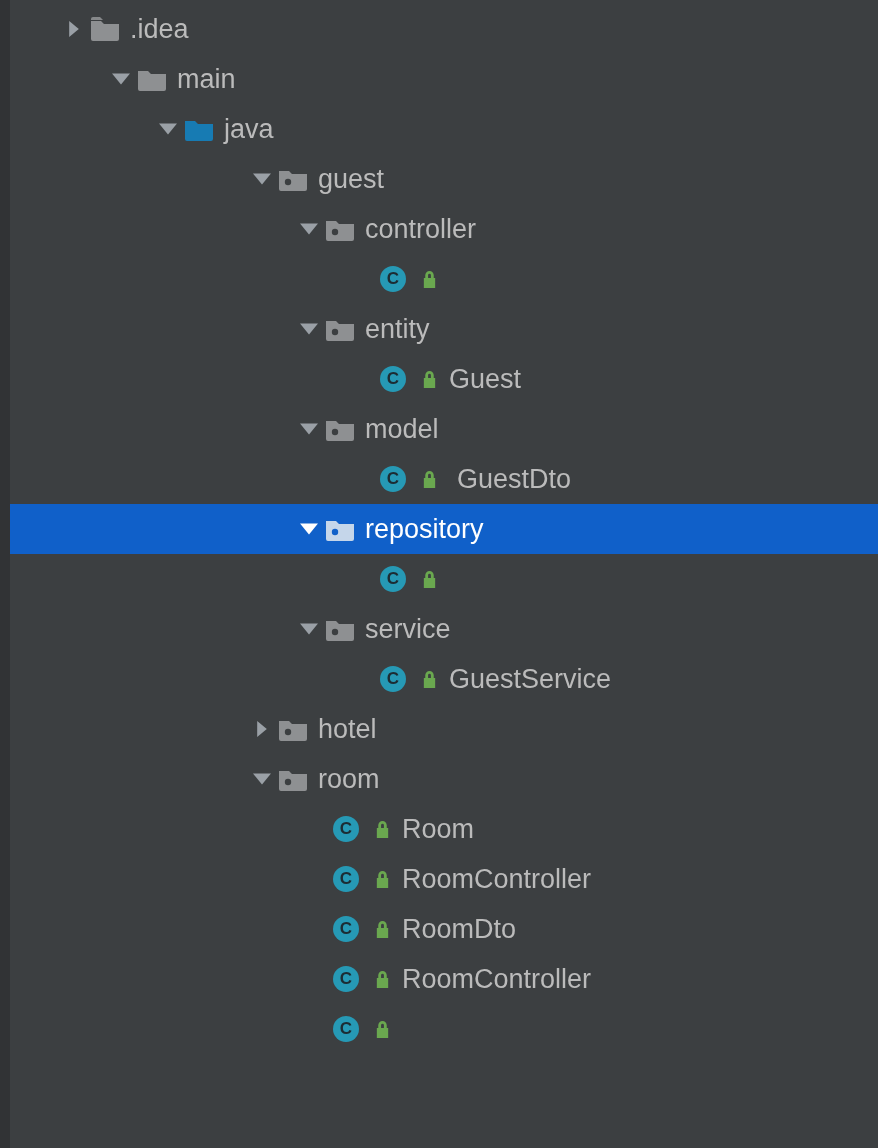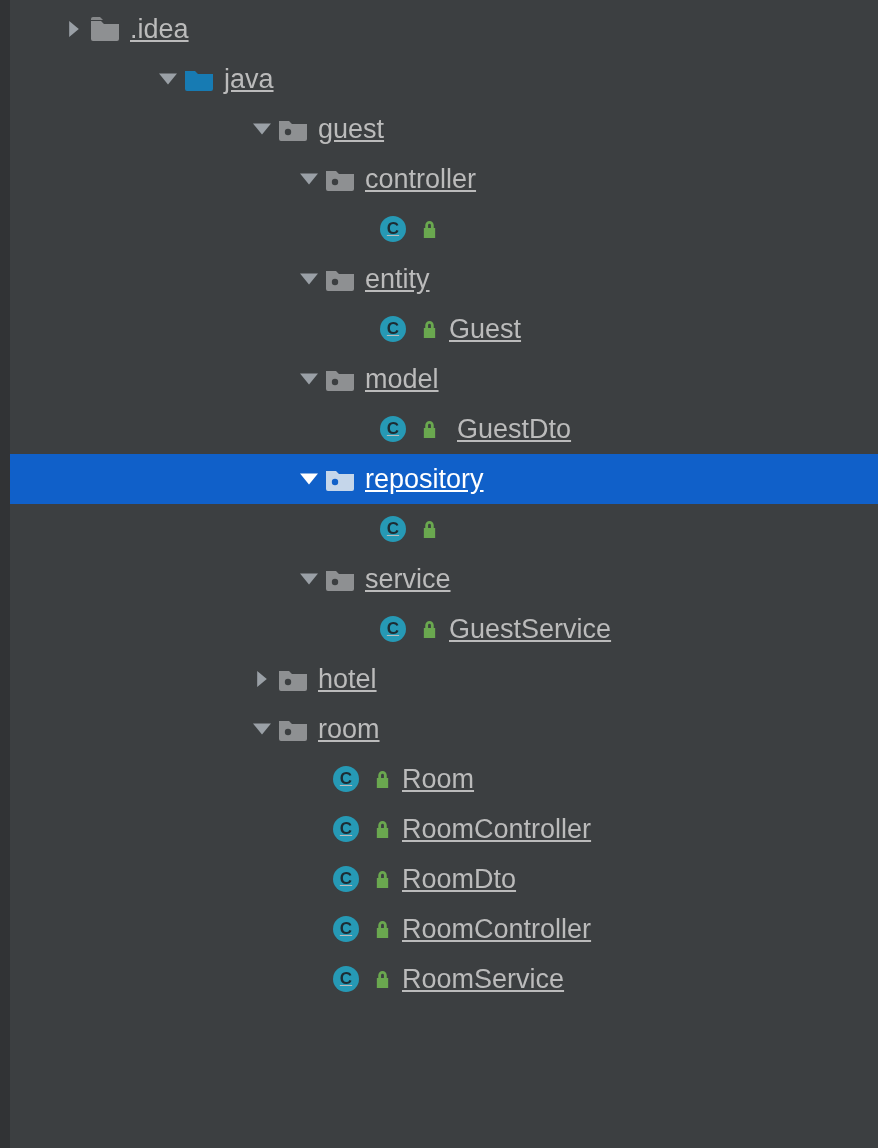--- a/index.html
+++ b/index.html
@@ -1,17 +1,17 @@
 <!DOCTYPE html>
 <html><head>
 <meta charset="utf-8">
 <style>
   html,body{margin:0;padding:0;background:#3c3f41;color:#bbbbbb;font-family:-apple-system,BlinkMacSystemFont,"Segoe UI",Helvetica,Arial,sans-serif;font-size:27px;width:878px;height:1148px;overflow:hidden;}
   .tree{padding-top:4px;}
-  .row{display:flex;align-items:center;height:50px;white-space:nowrap;text-decoration:underline;}
+  .row{display:flex;align-items:center;height:50px;white-space:nowrap;}
   .row.selected{background:#1060c9;color:#ffffff;text-align:center;}
   .indent{flex:0 0 auto;}
   .chev{width:32px;height:32px;display:flex;align-items:center;justify-content:center;flex:0 0 auto;}
   .chev svg{display:block;}
   .chev-open svg{fill:#9aa0a6;}
   .chev-closed svg{fill:#9aa0a6;}
   .icon{flex:0 0 auto;margin-right:10px;display:flex;align-items:center;}
   .label{flex:0 0 auto;}
   .folder{width:30px;height:24px;display:block;}
   .package{width:30px;height:24px;display:block;}
@@ -36,20 +36,34 @@
     <span class="icon">
       <svg class="folder" viewBox="0 0 30 24">
           <path fill="#8e9092" d="M1 4h10l3 3h15v15a2 2 0 0 1-2 2H3a2 2 0 0 1-2-2V4z"></path>
           <path fill="#8e9092" opacity=".9" d="M1 2a2 2 0 0 1 2-2h7l3 3H1z"></path>
         </svg>
     </span>
     <span class="label">.idea</span>
   </div>
 
 
+  <div class="row">
+    <span class="indent" style="width:105px"></span>
+    <span class="chev chev-open">
+      <svg width="18" height="18" viewBox="0 0 10 10">
+          <path d="M0 2 L10 2 L5 8 Z"></path>
+        </svg>
+    </span>
+    <span class="icon">
+      <svg class="folder" viewBox="0 0 30 24">
+          <path fill="#8e9092" d="M1 4h10l3 3h15v15a2 2 0 0 1-2 2H3a2 2 0 0 1-2-2V4z"></path>
+        </svg>
+    </span>
+    <span class="label">main</span>
+  </div>
 
   <div class="row">
     <span class="indent" style="width:152px"></span>
     <span class="chev chev-open">
       <svg width="18" height="18" viewBox="0 0 10 10">
           <path d="M0 2 L10 2 L5 8 Z"></path>
         </svg>
     </span>
     <span class="icon">
       <svg class="folder" viewBox="0 0 30 24">
@@ -306,16 +320,15 @@
   <div class="row">
     <span class="indent" style="width:333px"></span>
     <span class="icon">
         <span class="class-badge">C</span>
       </span>
     <span>
         <svg class="vcs-lock" viewBox="0 0 10 12">
           <path fill="#6aa84f" d="M2 5V3a3 3 0 0 1 6 0v2h1v7H1V5h1zm2 0h2V3a1 1 0 0 0-2 0v2z"></path>
         </svg>
       </span>
-    <span class="label" style="margin-left:8px">RoomService</span>
   </div>
 
 </div>
 
 </body></html>

